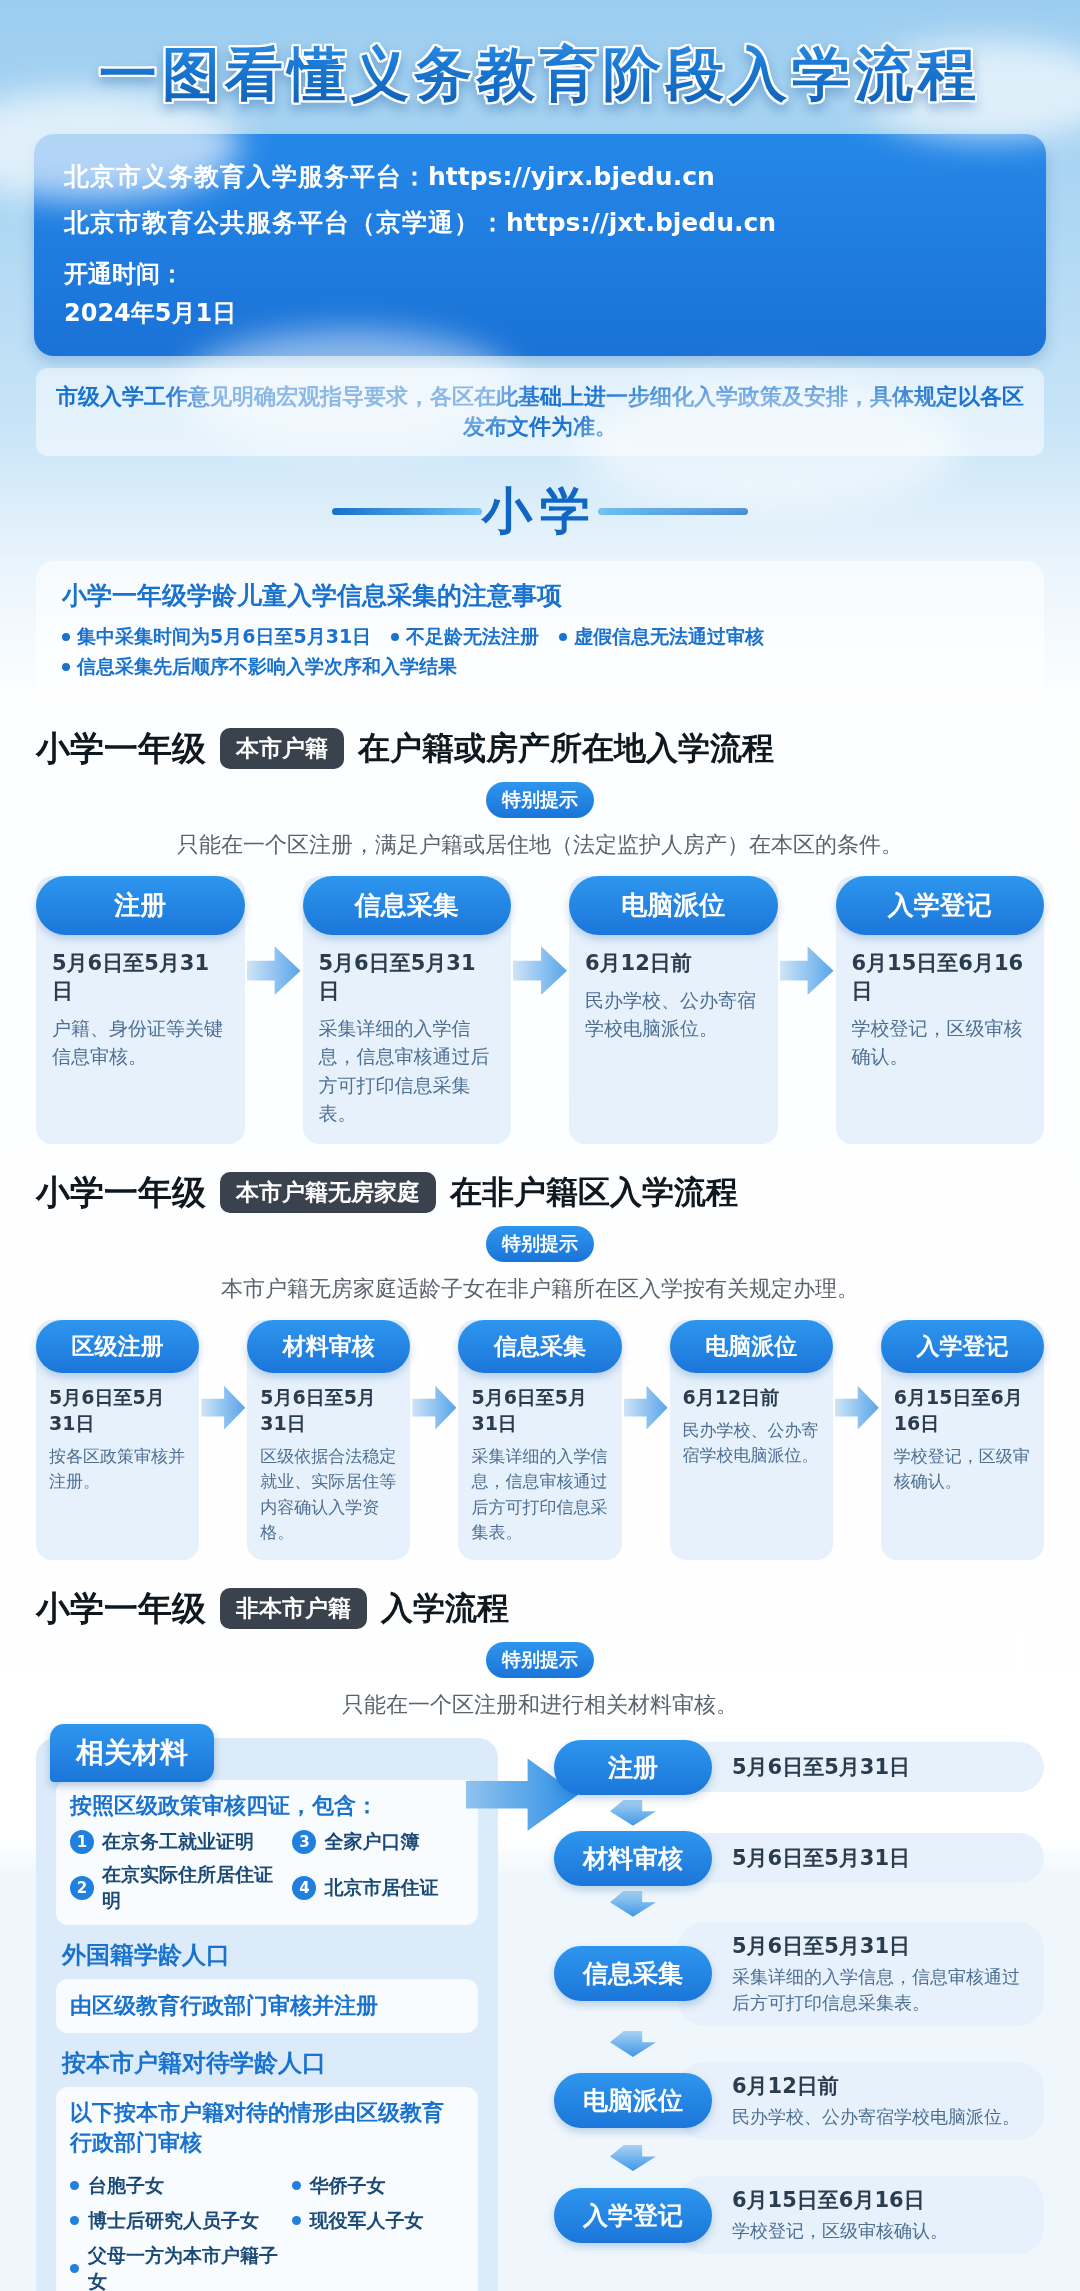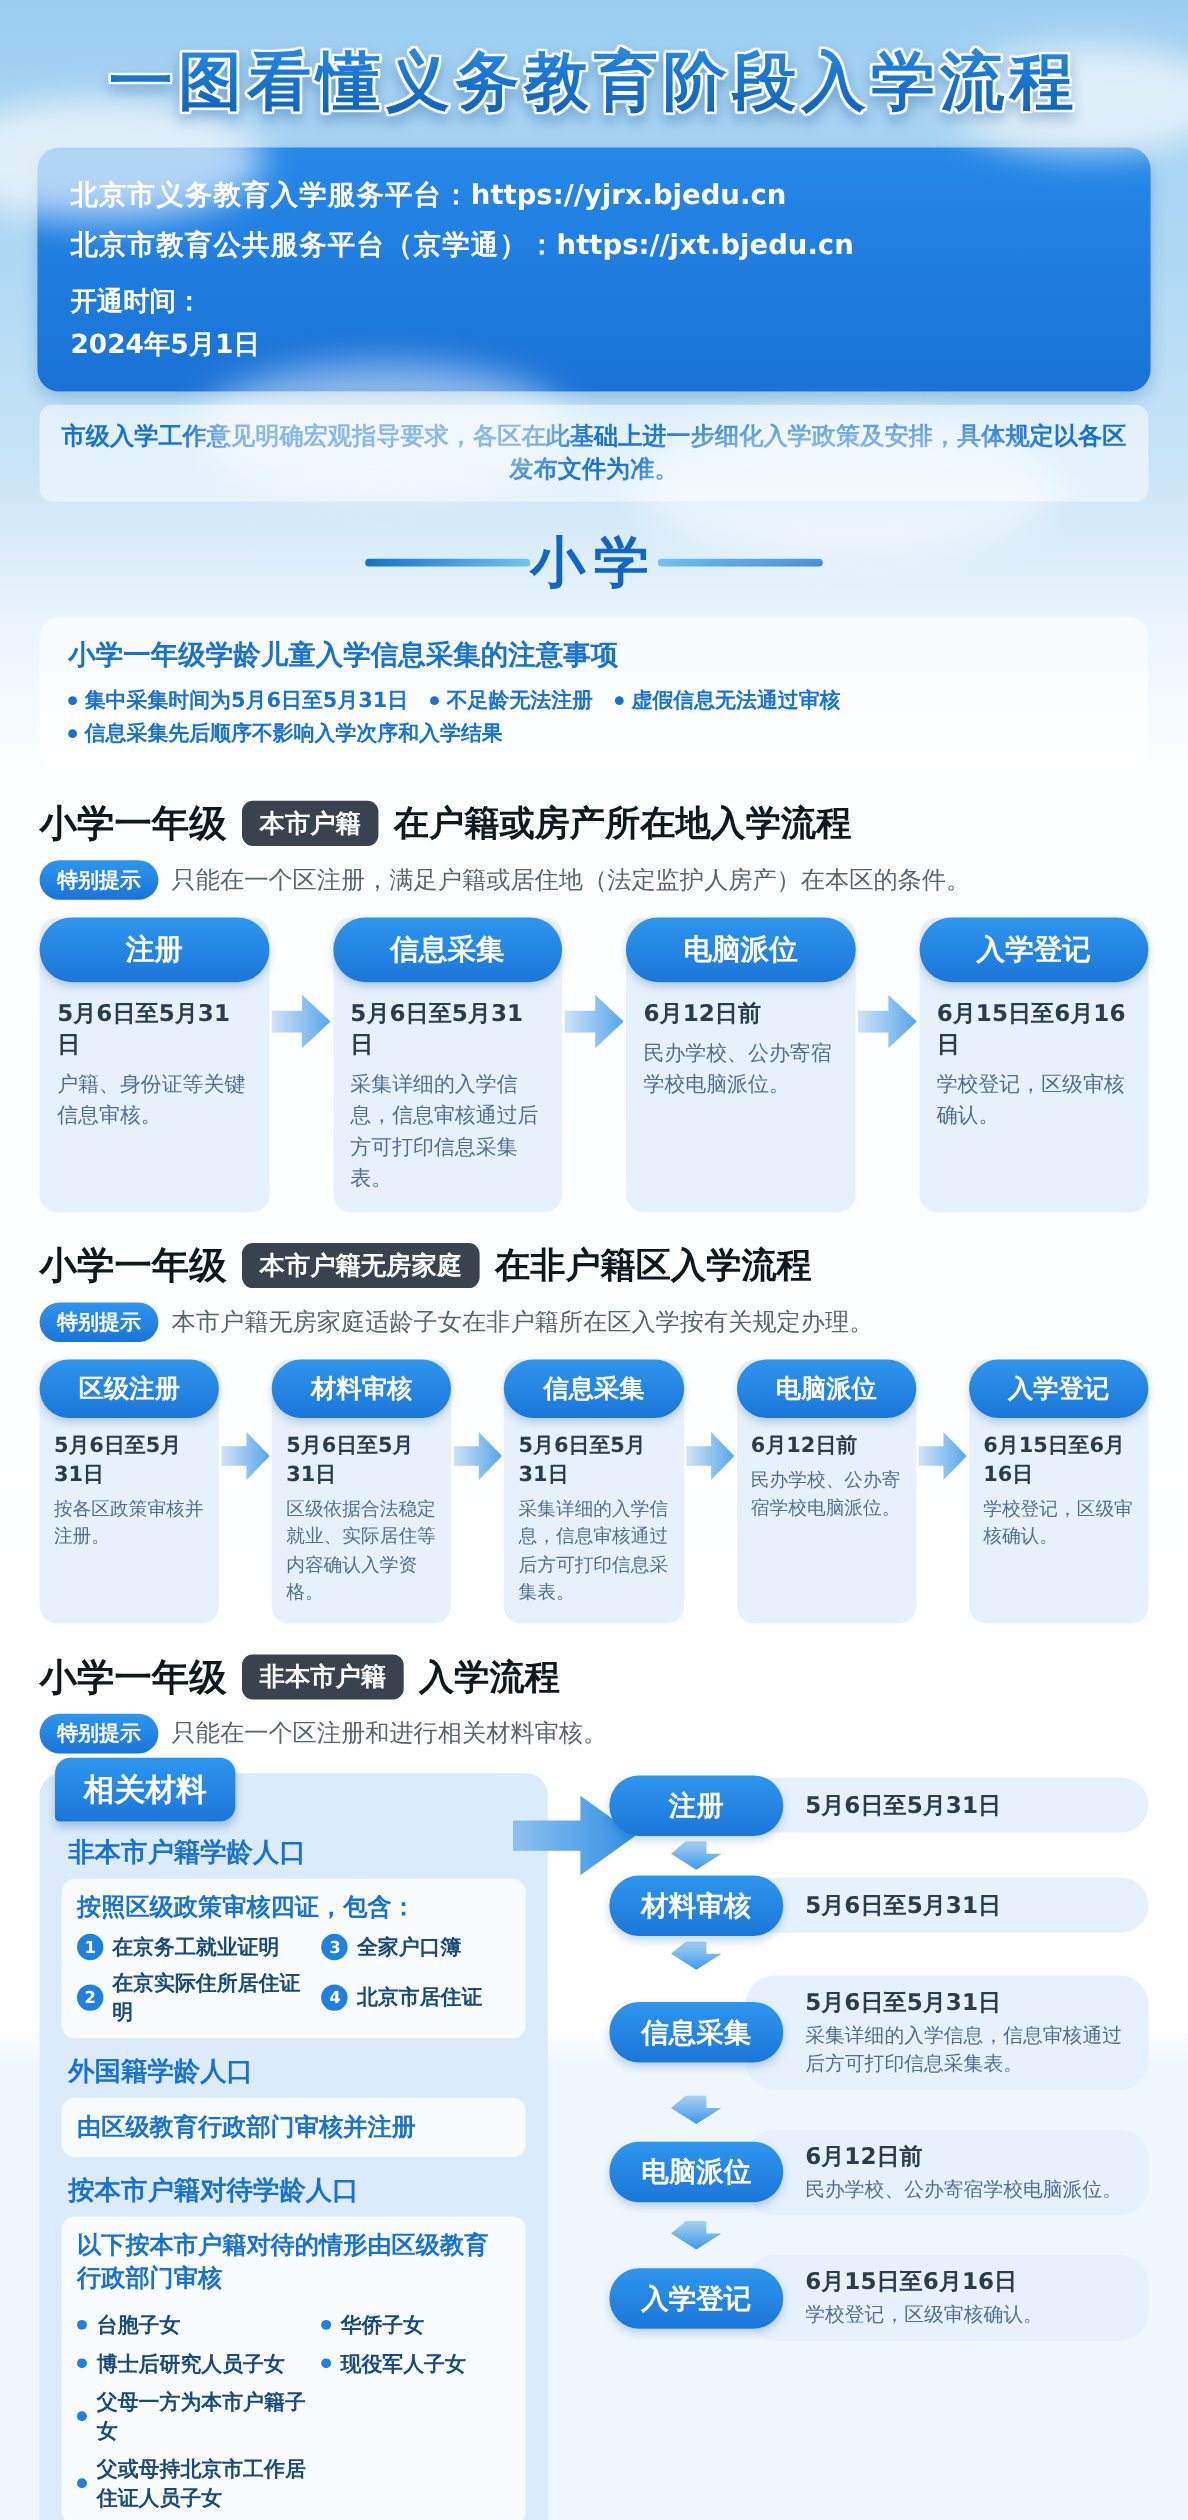--- a/index.html
+++ b/index.html
@@ -32,21 +32,21 @@
   .notes-title { font-size:25px; font-weight:800; color:#1a72cf; }
   .notes-bullets { margin-top:12px; display:flex; flex-wrap:wrap; gap:4px 20px; color:#1a72cf; font-size:19px; font-weight:700; }
   .nb { display:flex; align-items:center; gap:7px; }
   .nb .dot { width:8px; height:8px; border-radius:50%; background:#1a72cf; flex:none; }
 
   
   .flow-head { margin:26px 36px 0; display:flex; align-items:center; gap:14px; }
   .flow-grade { font-size:34px; font-weight:900; color:#10181f; }
   .flow-badge { background:#39424d; color:#fff; border-radius:10px; padding:5px 16px; font-size:23px; font-weight:700; }
   .flow-rest { font-size:32px; font-weight:900; color:#10181f; }
-  .tip-row { margin:10px 36px 0; display:flex; align-items:center; gap:12px; }
+  .tip-row { margin:10px 36px 0; display:flex; align-items:center; gap:12px;flex-direction:column; }
   .tip-pill { background:linear-gradient(180deg,#2e96ee,#1a74d8); color:#fff; font-size:19px; font-weight:700; padding:5px 16px; border-radius:999px; flex:none; }
   .tip-text { color:#5a646e; font-size:22px; }
 
   
   .hflow { margin:16px 36px 0; display:flex; align-items:stretch; }
   .hcard { flex:1; background:#e7f1fb; border-radius:16px; display:flex; flex-direction:column; }
   .hpill { background:linear-gradient(180deg,#2e96ee,#1b76d9); border-radius:999px; color:#fff; font-weight:800; font-size:26px; text-align:center; padding:12px 4px; box-shadow:0 4px 8px rgba(20,90,170,.25); }
   .hbody { padding:14px 16px 16px; }
   .hdate { font-size:21px; font-weight:800; color:#2b3c4e; }
   .hdesc { margin-top:9px; font-size:19px; line-height:1.5; color:#4d6f93; }
@@ -239,21 +239,20 @@
   </div>
   <div class="tip-row">
     <span class="tip-pill">特别提示</span>
     <span class="tip-text">只能在一个区注册和进行相关材料审核。</span>
   </div>
 
   <div class="c-wrap">
     <div class="materials">
       <div class="materials-tab">相关材料</div>
       <div class="big-arrow"></div>
-      <div class="m-group-title">非本市户籍学龄人口</div>
       <div class="m-box">
         <div class="m-box-title">按照区级政策审核四证，包含：</div>
         <div class="m-grid">
           <div class="m-item">
               <span class="m-num">1</span>
               <span>在京务工就业证明</span>
             </div>
           <div class="m-item">
               <span class="m-num">3</span>
               <span>全家户口簿</span>

